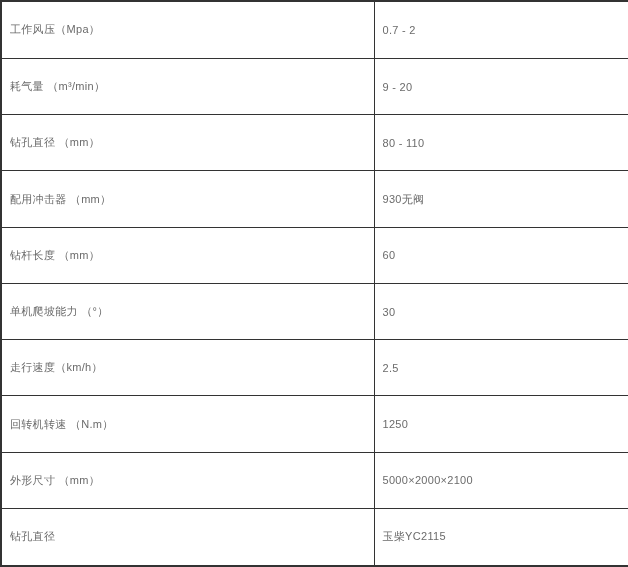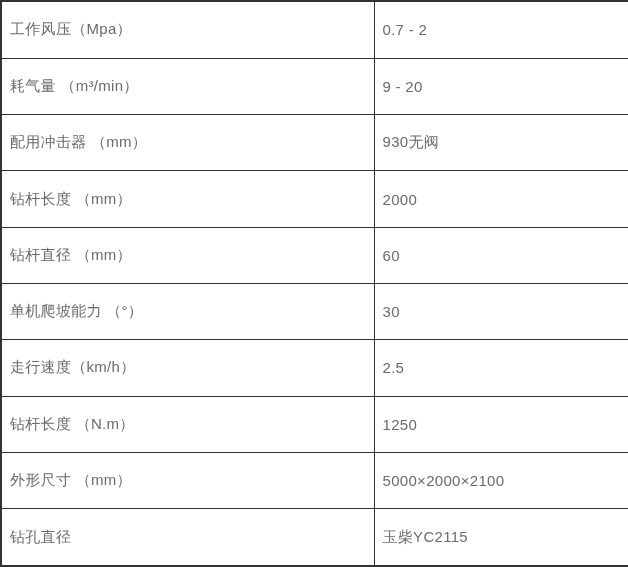--- a/index.html
+++ b/index.html
@@ -16,21 +16,21 @@
   table.spec-table {
     width: 628px;
     height: 567px;
     border-collapse: collapse;
     table-layout: fixed;
     background: #ffffff;
     border: 2px solid #333333;
   }
   table.spec-table td {
     border: 1px solid #333333;
-    font-size: 15px;
+    font-size: 11px;
     color: #6b6b6b;
     padding: 4px 8px;
     vertical-align: middle;
     text-align: left;
     white-space: pre-wrap;
     overflow: hidden;
     letter-spacing: 0.3px;
   }
   col.label-col  { width: 373px; }
   col.value-col  { width: 255px; }
@@ -46,41 +46,41 @@
   <tbody id="spec-body">
       <tr>
         <td>工作风压（Mpa）</td>
         <td>0.7 - 2</td>
       </tr>
       <tr>
         <td>耗气量 （m³/min）</td>
         <td>9 - 20</td>
       </tr>
       <tr>
+        <td>钻孔直径 （mm）</td>
+        <td>80 - 110</td>
+      </tr>
+      <tr>
         <td>配用冲击器 （mm）</td>
         <td>930无阀</td>
       </tr>
       <tr>
         <td>钻杆长度 （mm）</td>
-        <td>2000</td>
-      </tr>
-      <tr>
-        <td>钻杆直径 （mm）</td>
         <td>60</td>
       </tr>
       <tr>
         <td>单机爬坡能力 （°）</td>
         <td>30</td>
       </tr>
       <tr>
         <td>走行速度（km/h）</td>
         <td>2.5</td>
       </tr>
       <tr>
-        <td>钻杆长度 （N.m）</td>
+        <td>回转机转速 （N.m）</td>
         <td>1250</td>
       </tr>
       <tr>
         <td>外形尺寸 （mm）</td>
         <td>5000×2000×2100</td>
       </tr>
       <tr>
         <td>钻孔直径</td>
         <td>玉柴YC2115</td>
       </tr>

